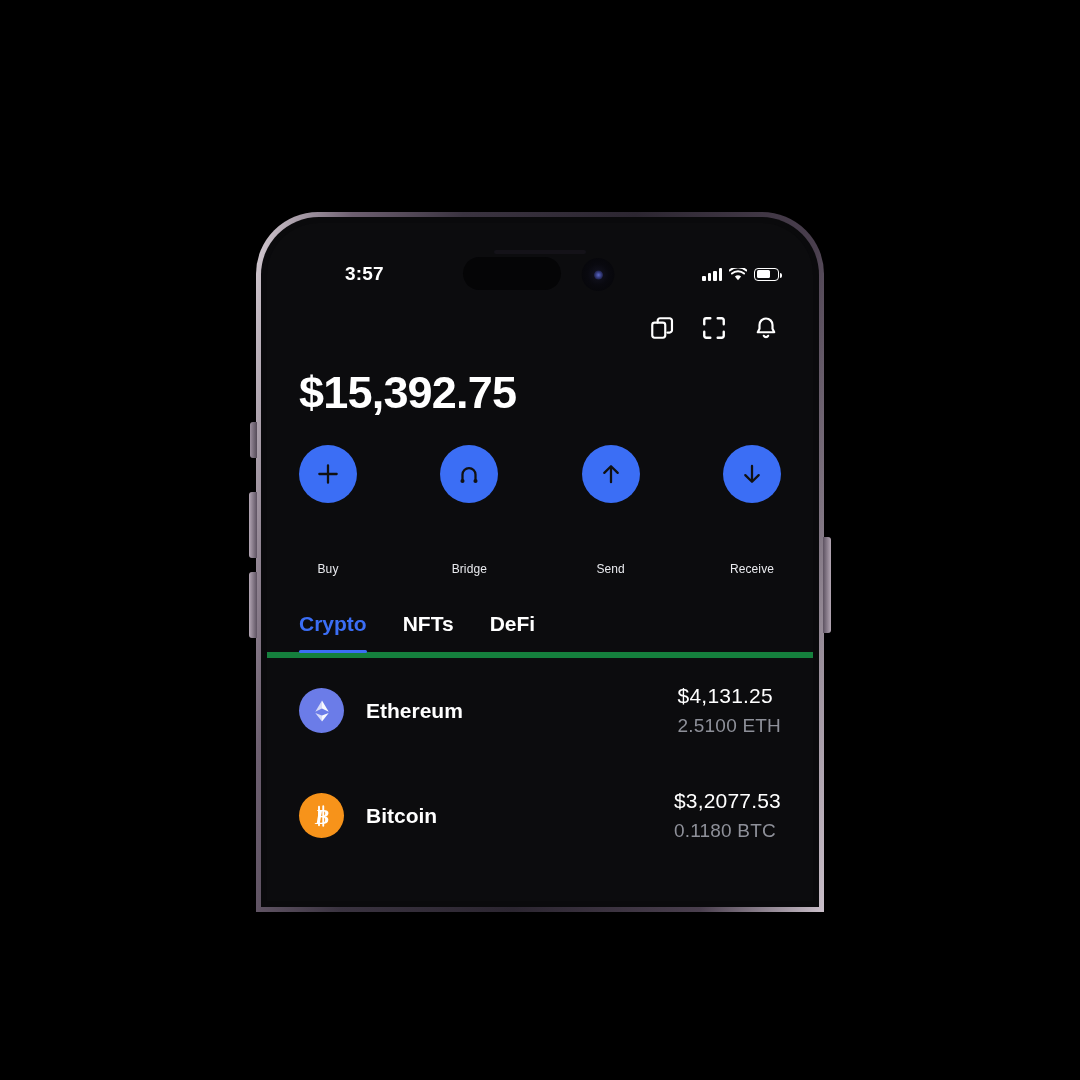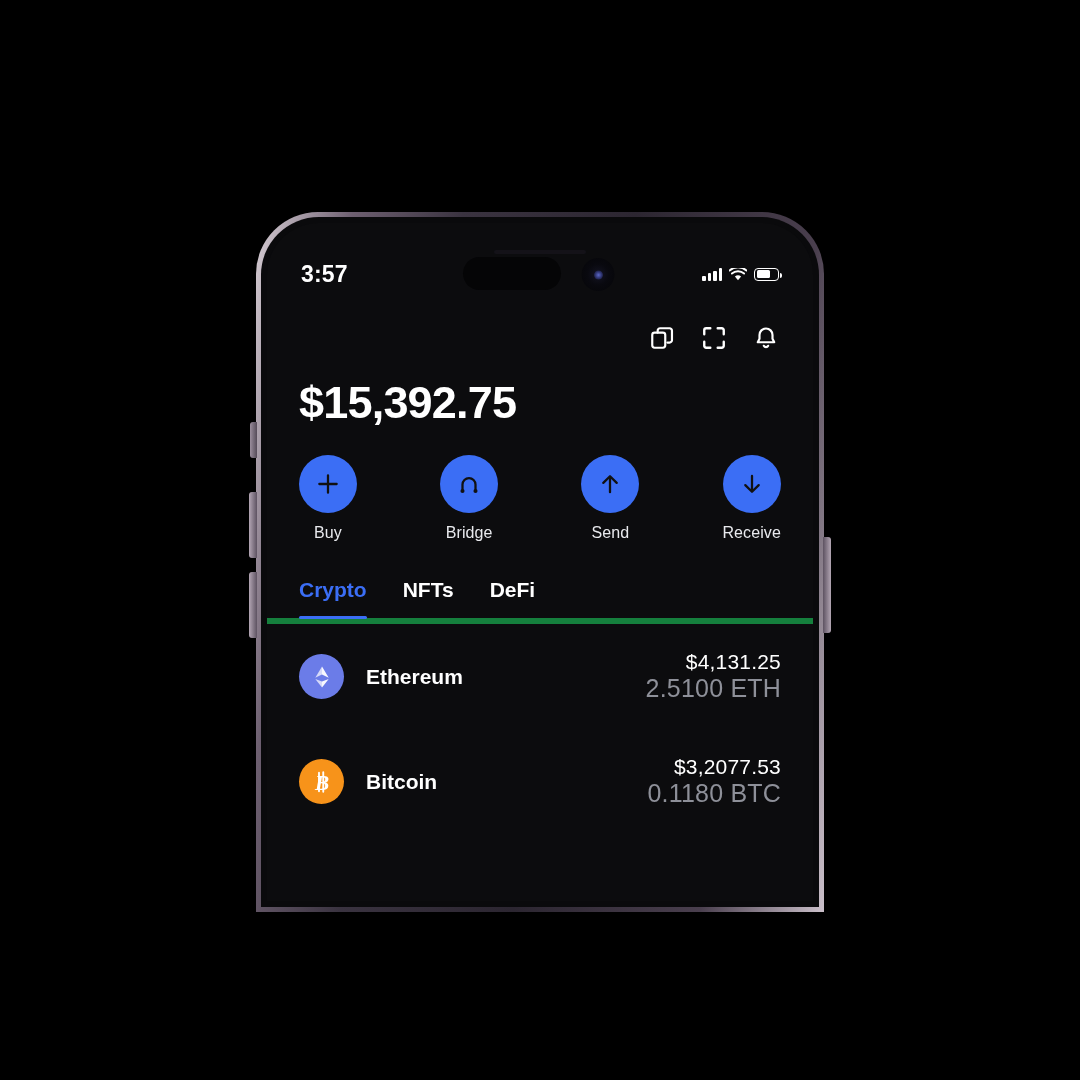--- a/index.html
+++ b/index.html
@@ -77,40 +77,40 @@
     position:absolute; left:50%; transform:translateX(-50%); top:-7px;
     width:92px; height:4px; border-radius:2px; background:#141218;
   }
 
   
   #status-bar {
     position:absolute; left:0; top:36px; width:100%; height:30px;
     display:flex; align-items:center; justify-content:space-between;
     padding:0 34px;
   }
-  #status-time { color:#fff; font-size:23px; font-weight:700; letter-spacing:.2px; }
+  #status-time { color:#fff; font-size:19px; font-weight:700; letter-spacing:.2px;margin-left:44px; }
   #status-icons { display:flex; align-items:center; gap:7px; }
   .sig-bars { display:flex; align-items:flex-end; gap:2px; height:13px; }
   .sig-bars i { display:block; width:3.5px; background:#fff; border-radius:1px; }
   .sig-bars i:nth-child(1){ height:5px; }
   .sig-bars i:nth-child(2){ height:7.5px; }
   .sig-bars i:nth-child(3){ height:10px; }
   .sig-bars i:nth-child(4){ height:13px; }
   .battery {
     position:relative; width:25px; height:13px;
     border:1.6px solid #fff; border-radius:4px; padding:1.6px;
   }
   .battery::after {
     content:""; position:absolute; right:-4px; top:4px;
     width:2px; height:5px; background:#fff; border-radius:0 2px 2px 0;
   }
   .battery .fill { height:100%; background:#fff; border-radius:1.5px; }
 
   
-  #app { position:absolute; left:0; top:78px; width:100%; bottom:0; }
+  #app { position:absolute; left:0; top:68px; width:100%; bottom:0; }
 
   #header-actions {
     display:flex; justify-content:flex-end; align-items:center;
     gap:26px; padding:24px 34px 0 0;
   }
   .hdr-icon { width:26px; height:26px; display:block; cursor:pointer; }
 
   #balance {
     color:#fff; font-size:45px; font-weight:700;
     letter-spacing:-0.8px; padding:26px 0 0 32px;
@@ -119,21 +119,21 @@
   #actions-row {
     display:flex; justify-content:space-between;
     padding:26px 32px 0 32px;
   }
   .action { display:flex; flex-direction:column; align-items:center; gap:11px; cursor:pointer; }
   .action-circle {
     width:58px; height:58px; border-radius:50%;
     background:#3b6ef5;
     display:flex; align-items:center; justify-content:center;
   }
-  .action-label { color:#e9eaee; font-size:16px; letter-spacing:.1px; }
+  .action-label { color:#e9eaee; font-size:12px; letter-spacing:.1px;margin-top:48px; }
 
   #tabs {
     display:flex; gap:36px; padding:36px 0 0 32px;
     border-bottom:6px solid #15803d; position:relative;
   }
   .tab {
     font-size:21px; font-weight:700; padding-bottom:16px;
     color:#ffffff; cursor:pointer; position:relative;
   }
   .tab.active { color:#3b6ef5; }
@@ -149,23 +149,23 @@
   }
   .token-left { display:flex; align-items:center; gap:22px; }
   .token-icon {
     width:45px; height:45px; border-radius:50%;
     display:flex; align-items:center; justify-content:center;
     flex:none;
   }
   .token-icon.eth { background:#6b7ce8; }
   .token-icon.btc { background:#f7931a; }
   .token-name { color:#fff; font-size:21px; font-weight:700; }
-  .token-right { text-align:right; }
+  .token-right { }
   .token-value { color:#fff; font-size:21px; font-weight:400; letter-spacing:.2px; }
-  .token-amount { color:#8e9099; font-size:25px; letter-spacing:.2px; }
+  .token-amount { color:#8e9099; font-size:19px; margin-top:7px; letter-spacing:.2px; }
 </style>
 </head>
 <body>
 
 <div id="stage">
 
   <div id="phone">
     <div id="phone-inner">
       <div id="screen">
 

